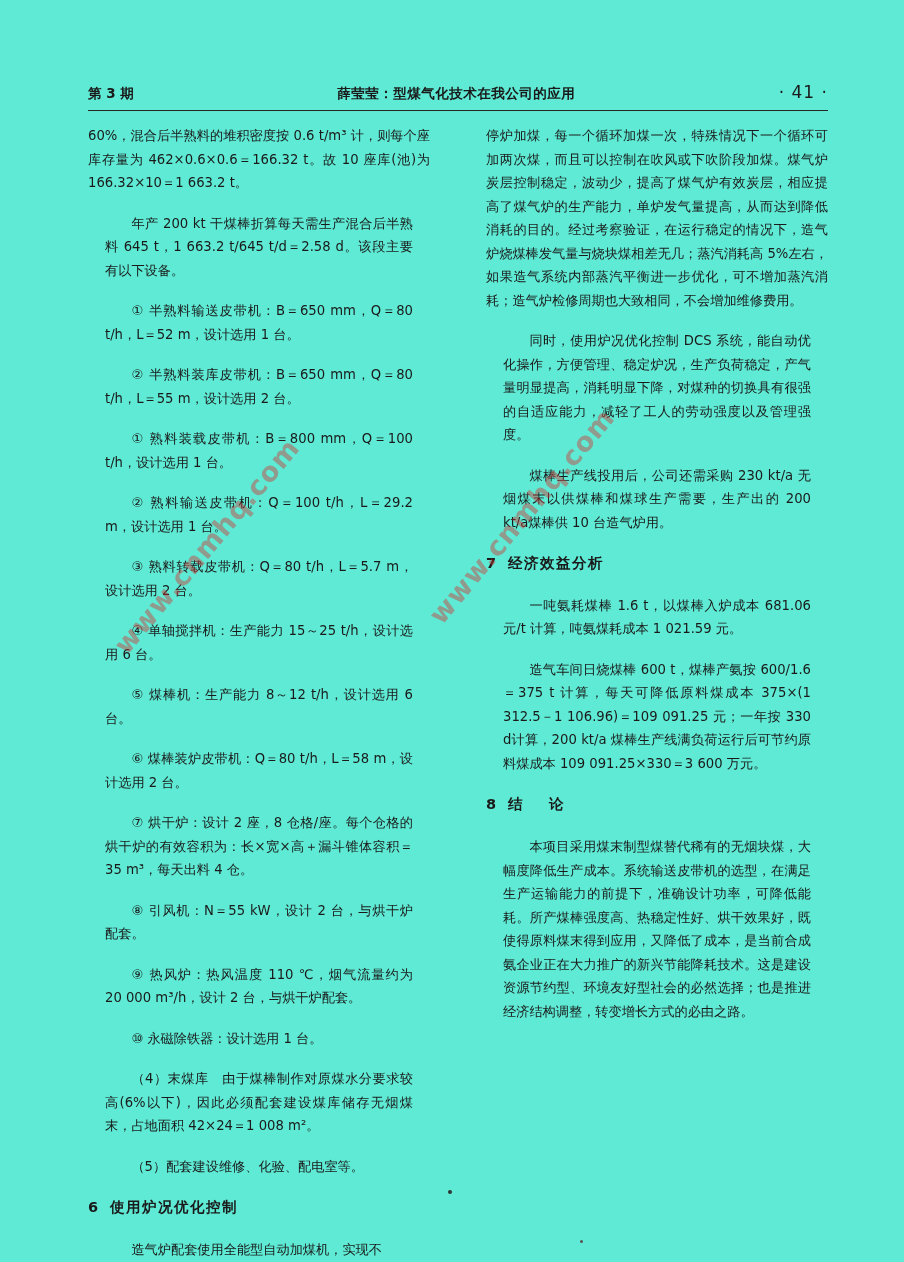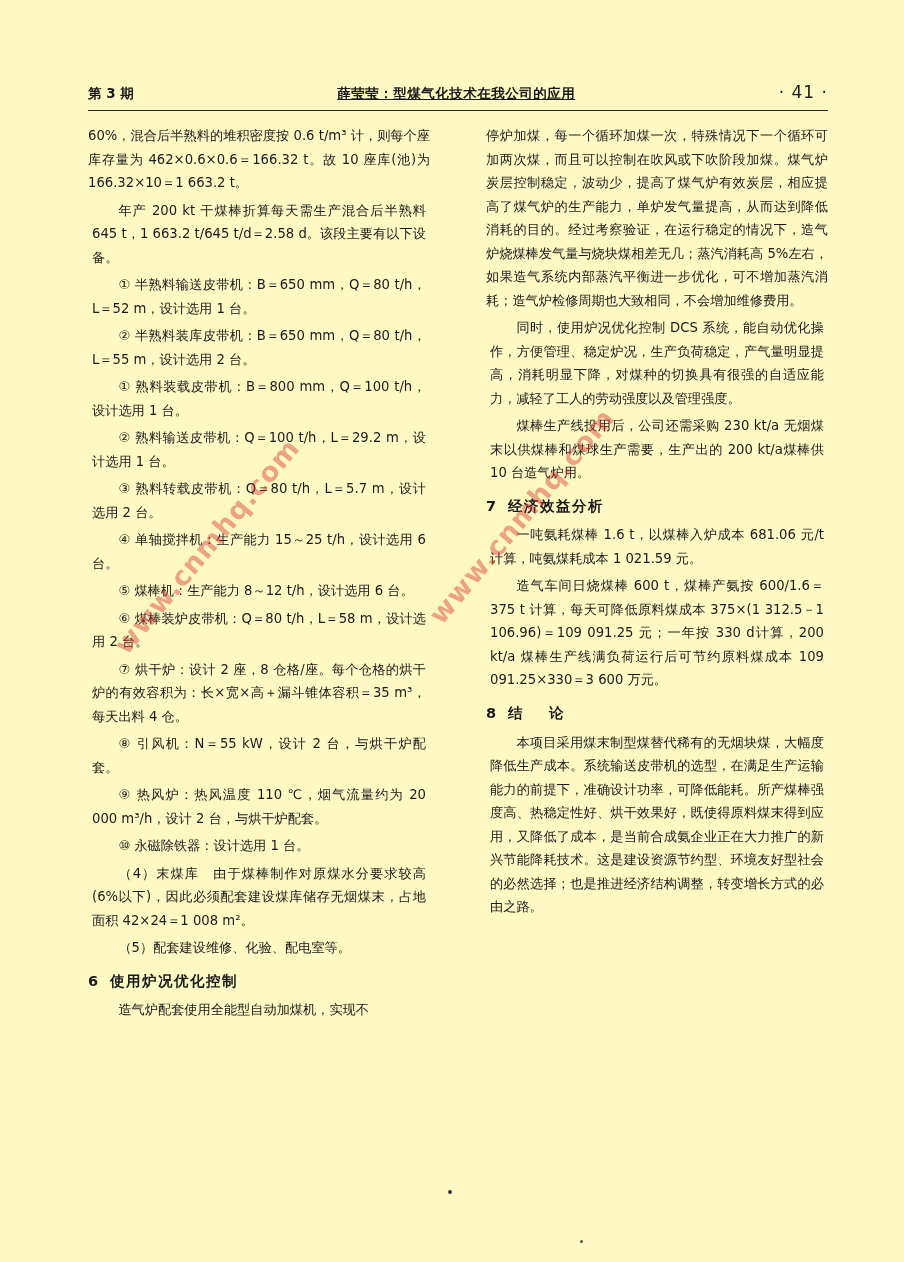--- a/index.html
+++ b/index.html
@@ -13,21 +13,21 @@
     position: relative;
     font-family: "DejaVu Sans", "Liberation Sans", sans-serif;
     color: #1a1a1a;
     overflow: hidden;
   }
   .page {
     position: absolute;
     left: 0; top: 0;
     width: 904px;
     height: 1262px;
-    background: #fef9c3;
+    background: #5eead4;
   }
 
   
   .header {
     position: absolute;
     left: 88px;
     top: 82px;
     width: 740px;
     height: 26px;
     display: flex;
@@ -37,21 +37,20 @@
     font-size: 13.5px;
     font-weight: bold;
     white-space: nowrap;
   }
   .header .runtitle {
     flex: 1;
     text-align: center;
     font-size: 13.5px;
     font-weight: bold;
     letter-spacing: 0.5px;
-    text-decoration: underline;
   }
   .header .pageno {
     font-size: 17px;
     white-space: nowrap;
     letter-spacing: 1px;
   }
   .rule {
     position: absolute;
     left: 88px;
     top: 110px;
@@ -67,21 +66,21 @@
     width: 342px;
     font-size: 13.2px;
     line-height: 1.78;
     text-align: justify;
     text-justify: inter-ideograph;
   }
   .col.left  { left: 88px; }
   .col.right { left: 486px; }
 
   p.para {
-    margin: 4px;
+    margin: 17px;
     text-indent: 2em;
   }
   p.noindent {
     margin: 0;
     text-indent: 0;
   }
 
   
   .section {
     margin: 9px 0 4px 0;

